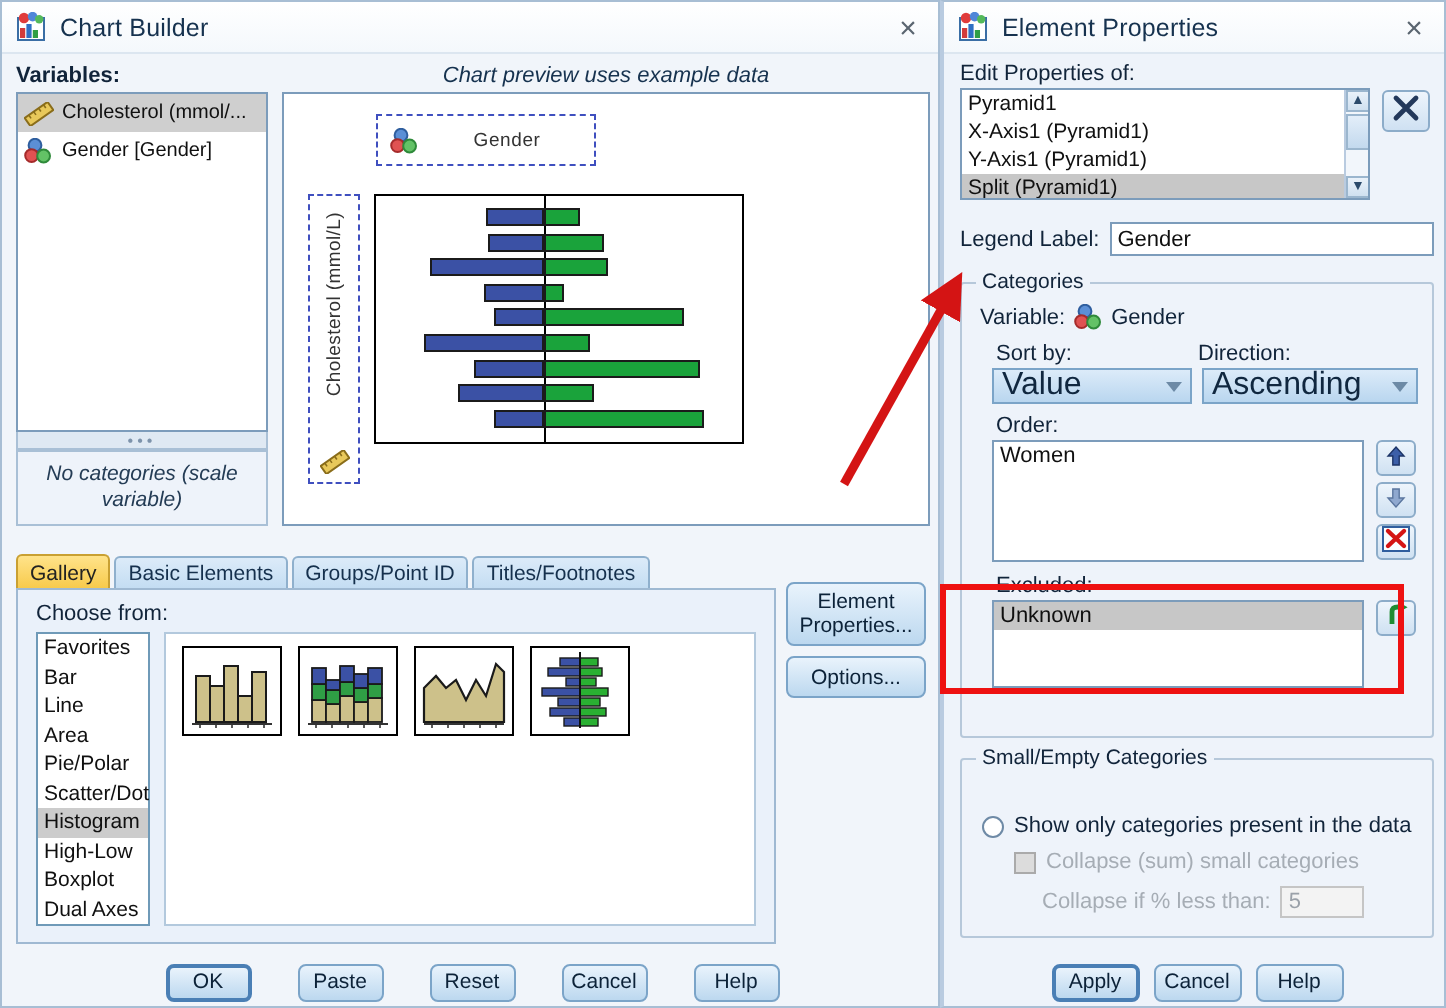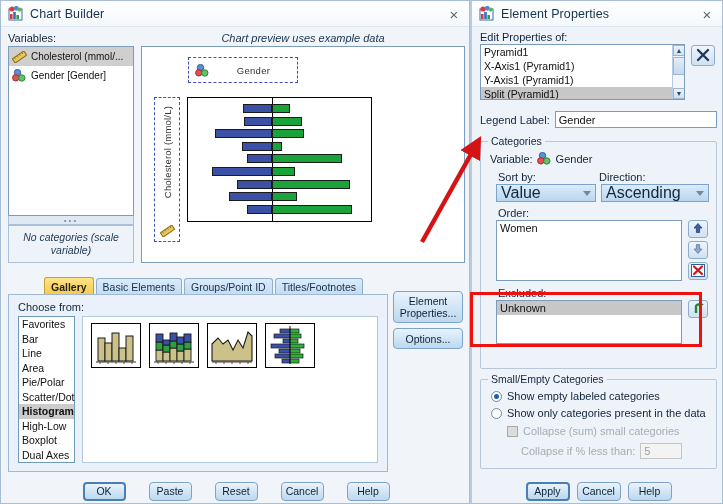--- a/index.html
+++ b/index.html
@@ -49,21 +49,21 @@
     color: #5a6570; font-size: 15px; line-height: 1;
     cursor: pointer;
   }
   .app-icon { width: 16px; height: 15px; position: relative; flex: none; }
 
   
   .lbl {
     font-size: 11px; color: #11243a;
   }
 
-  #variables-label { position: absolute; left: 7px; top: 31px; }
+  #variables-label { position: absolute; left: 7px; top: 31px; font-weight: bold; }
   #preview-caption {
     position: absolute; left: 140px; top: 31px; width: 324px;
     text-align: center; font-style: italic; font-size: 11px; color: #16324f;
   }
 
   #variables-list {
     position: absolute; left: 7px; top: 45px; width: 126px; height: 170px;
     background: #ffffff;
     border: 1px solid #7c9cbb;
   }
@@ -142,38 +142,37 @@
     display: flex; align-items: center;
     font-size: 10.5px; color: #15304d;
     background: linear-gradient(#dcebf9, #c2dcf2);
     border: 1px solid #8fb0cd; border-bottom: none;
     border-radius: 3px 3px 0 0;
     white-space: nowrap;
   }
   .tab.active {
     background: linear-gradient(#ffe38a, #f7c948);
     border-color: #c9a032;
-    font-weight: bold; color: #222;
+    font-weight: normal; color: #222;
     height: 18px;
-    margin-left: 36px;
   }
   #tab-panel {
     position: absolute; left: 7px; top: 293px; width: 380px; height: 178px;
     background: #eaf1fa; border: 1px solid #9fb9d2;
   }
   #choose-from-label { position: absolute; left: 9px; top: 6px; font-size: 11px; color: #11243a; }
   #gallery-type-list {
     position: absolute; left: 9px; top: 21px; width: 57px; height: 147px;
     background: #ffffff; border: 1px solid #6f9ab8;
   }
   .gal-item {
     height: 14.5px; padding: 0 3px; font-size: 10.5px; color: #101010;
     display: flex; align-items: center;
   }
-  .gal-item.selected { background: #cccccc; font-weight: bold; }
+  .gal-item.selected { background: #cccccc; }
   #gallery-thumbs {
     position: absolute; left: 73px; top: 21px; width: 296px; height: 147px;
     background: #ffffff; border: 1px solid #b3c9dd;
   }
   .thumb {
     position: absolute; top: 6px; width: 50px; height: 45px;
     background: #ffffff; border: 1px solid #000;
   }
   .thumb svg { display: block; }
 
@@ -738,24 +737,20 @@
             <path d="M4 11 L4 5 Q4 2.5 7 2.5 L9.5 2.5" fill="none" stroke="#1f8c33" stroke-width="2.4"></path>
             <path d="M8 0.5 L11.8 2.6 L8 4.8 Z" fill="#1f8c33"></path>
           </svg>
         </span>
       </div>
     </div>
 
     <div class="groupbox" id="small-empty-group">
       <span class="gb-title">Small/Empty Categories</span>
 
-      <div class="radio-row" id="radio-empty">
-        <span class="radio checked"></span>
-        <span>Show empty labeled categories</span>
-      </div>
       <div class="radio-row" id="radio-present">
         <span class="radio"></span>
         <span>Show only categories present in the data</span>
       </div>
 
       <div id="collapse-row">
         <span class="checkbox"></span>
         <span>Collapse (sum) small categories</span>
       </div>
 

